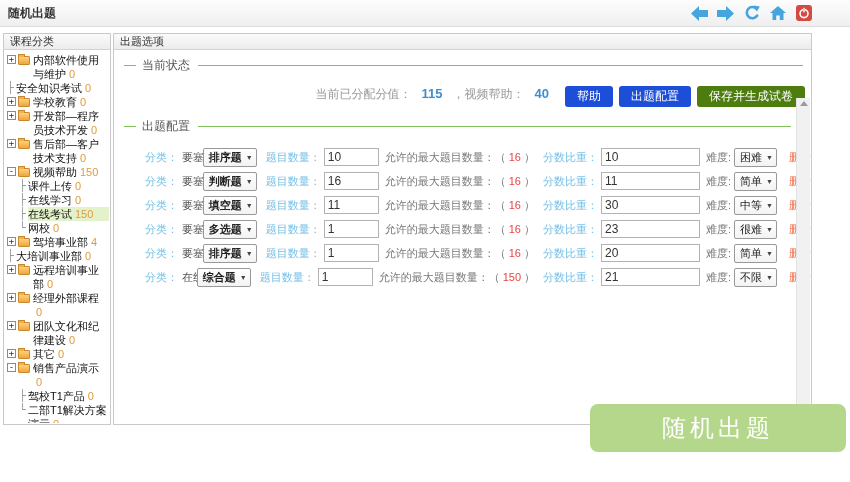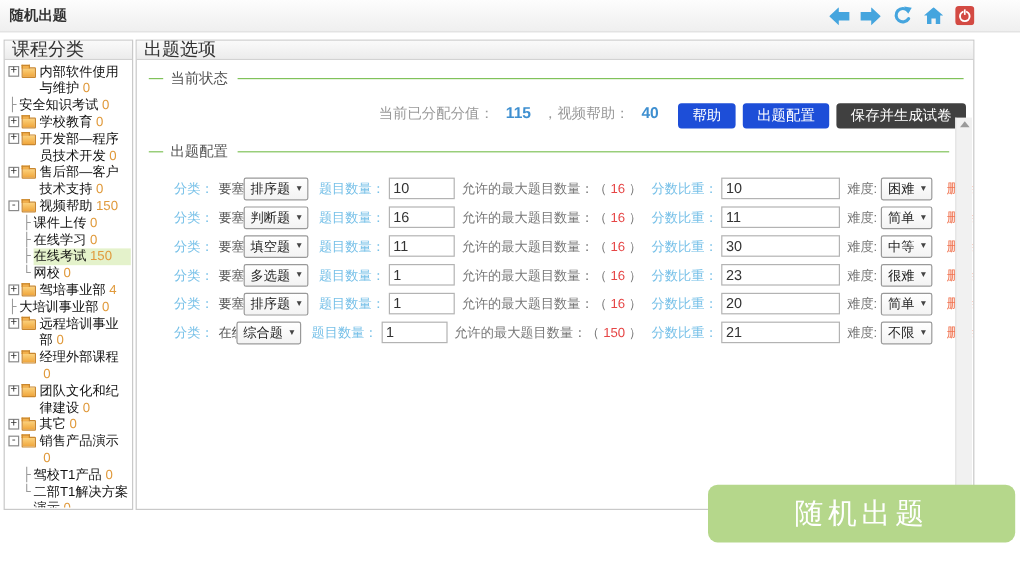--- a/index.html
+++ b/index.html
@@ -10,21 +10,21 @@
     background:linear-gradient(#fdfdfd,#efefef);border-bottom:1px solid #dcdcdc;
     display:flex;align-items:center;justify-content:space-between;box-sizing:border-box;padding:0 10px 0 8px;}
   .apptitle{font-size:12px;font-weight:bold;color:#333;}
   .navicons{display:flex;align-items:center;gap:9px;padding-right:28px;}
   .navicons a{display:inline-flex;width:17px;height:16px;align-items:center;justify-content:center;text-decoration:none;}
   
   .panel{position:absolute;top:33px;background:#fff;border:1px solid #c9c9c9;box-sizing:border-box;}
   .sidebar{left:3px;width:108px;height:392px;}
   .mainpanel{left:113px;width:699px;height:392px;}
   .phead{height:15px;background:linear-gradient(#fafafa,#ececec);border-bottom:1px solid #d2d2d2;
-    font-size:15px;color:#333;display:flex;align-items:center;padding:0 6px;}
+    font-size:11px;color:#333;display:flex;align-items:center;padding:0 6px;}
   
   .tree{padding:3px 1px 0 1px;font-size:11px;color:#111;line-height:14px;overflow:hidden;height:370px;}
   .titem{display:flex;align-items:flex-start;cursor:default;}
   .exp{flex:0 0 9px;height:9px;box-sizing:border-box;border:1px solid #8a8a8a;background:#fff;
     font-size:9px;line-height:7px;text-align:center;color:#333;margin:2px 1px 0 0;
     font-family:"DejaVu Sans Mono",monospace;}
   .conn{flex:0 0 9px;color:#999;font-family:"DejaVu Sans Mono",monospace;font-size:11px;}
   .folder{flex:0 0 12px;height:9px;margin:3px 3px 0 1px;position:relative;border:1px solid #c9872f;
     background:linear-gradient(#fcd27c,#f0a63c);border-radius:1px;box-sizing:border-box;}
   .folder:before{content:"";position:absolute;left:-1px;top:-3px;width:5px;height:2px;
@@ -35,32 +35,32 @@
   
   .legend{display:flex;align-items:center;margin:7px 8px 0 10px;font-size:12px;color:#555;}
   .legend .dash{width:12px;height:1px;background:#80c25a;margin-right:6px;}
   .legend .line{flex:1;height:1px;background:#80c25a;margin-left:8px;}
   .statusrow{display:flex;justify-content:flex-end;gap:6px;margin:12px 6px 10px 0;height:22px;}
   .stlabel{font-size:12px;color:#999;}
   .stval{font-size:13px;font-weight:bold;color:#3e8fd0;padding:0 4px;}
   .btn{border:none;border-radius:3px;color:#fff;font-size:12px;height:21px;padding:0 12px;
     cursor:pointer;font-family:inherit;margin-left:6px;}
   .btn.green{background:#1d4ed8;}
-  .btn.blue{background:#404040;}
+  .btn.blue{background:#4d7c0f;}
   
   .rows{margin-top:10px;}
   .crow{display:flex;align-items:center;height:24px;padding-left:31px;font-size:11px;white-space:nowrap;}
   .lb{color:#76c0e8;}
   .lbg{color:#777;}
   .cat{color:#555;width:58px;overflow:hidden;margin-left:4px;}
   .selbox{display:inline-flex;align-items:center;justify-content:space-between;box-sizing:border-box;
     border:1px solid #999;border-radius:2px;background:linear-gradient(#fff,#f3f3f3);height:19px;
     padding:0 3px 0 5px;color:#222;cursor:default;}
   .selbox .arr{font-size:7px;color:#444;margin-left:4px;}
-  .sel-type{width:54px;margin-right:9px;}
+  .sel-type{width:54px;margin-right:9px;font-weight:bold;}
   .sel-diff{width:46px;margin:0 10px 0 3px;}
   .inp{box-sizing:border-box;height:18px;border:1px solid #b3b3b3;font-size:12px;color:#333;
     padding:0 3px;font-family:inherit;background:#fff;}
   .inp.count{width:55px;margin:0 6px 0 3px;}
   .inp.ratio{width:99px;margin:0 6px 0 3px;}
   .red{color:#e64545;padding:0 3px;}
   .maxwrap{margin-right:8px;}
   .del{color:#f0724f;font-size:11px;cursor:pointer;margin-left:2px;}
   
   .vscroll{position:absolute;right:1px;top:64px;bottom:1px;width:13px;background:#f1f1f1;border-left:1px solid #e3e3e3;}

